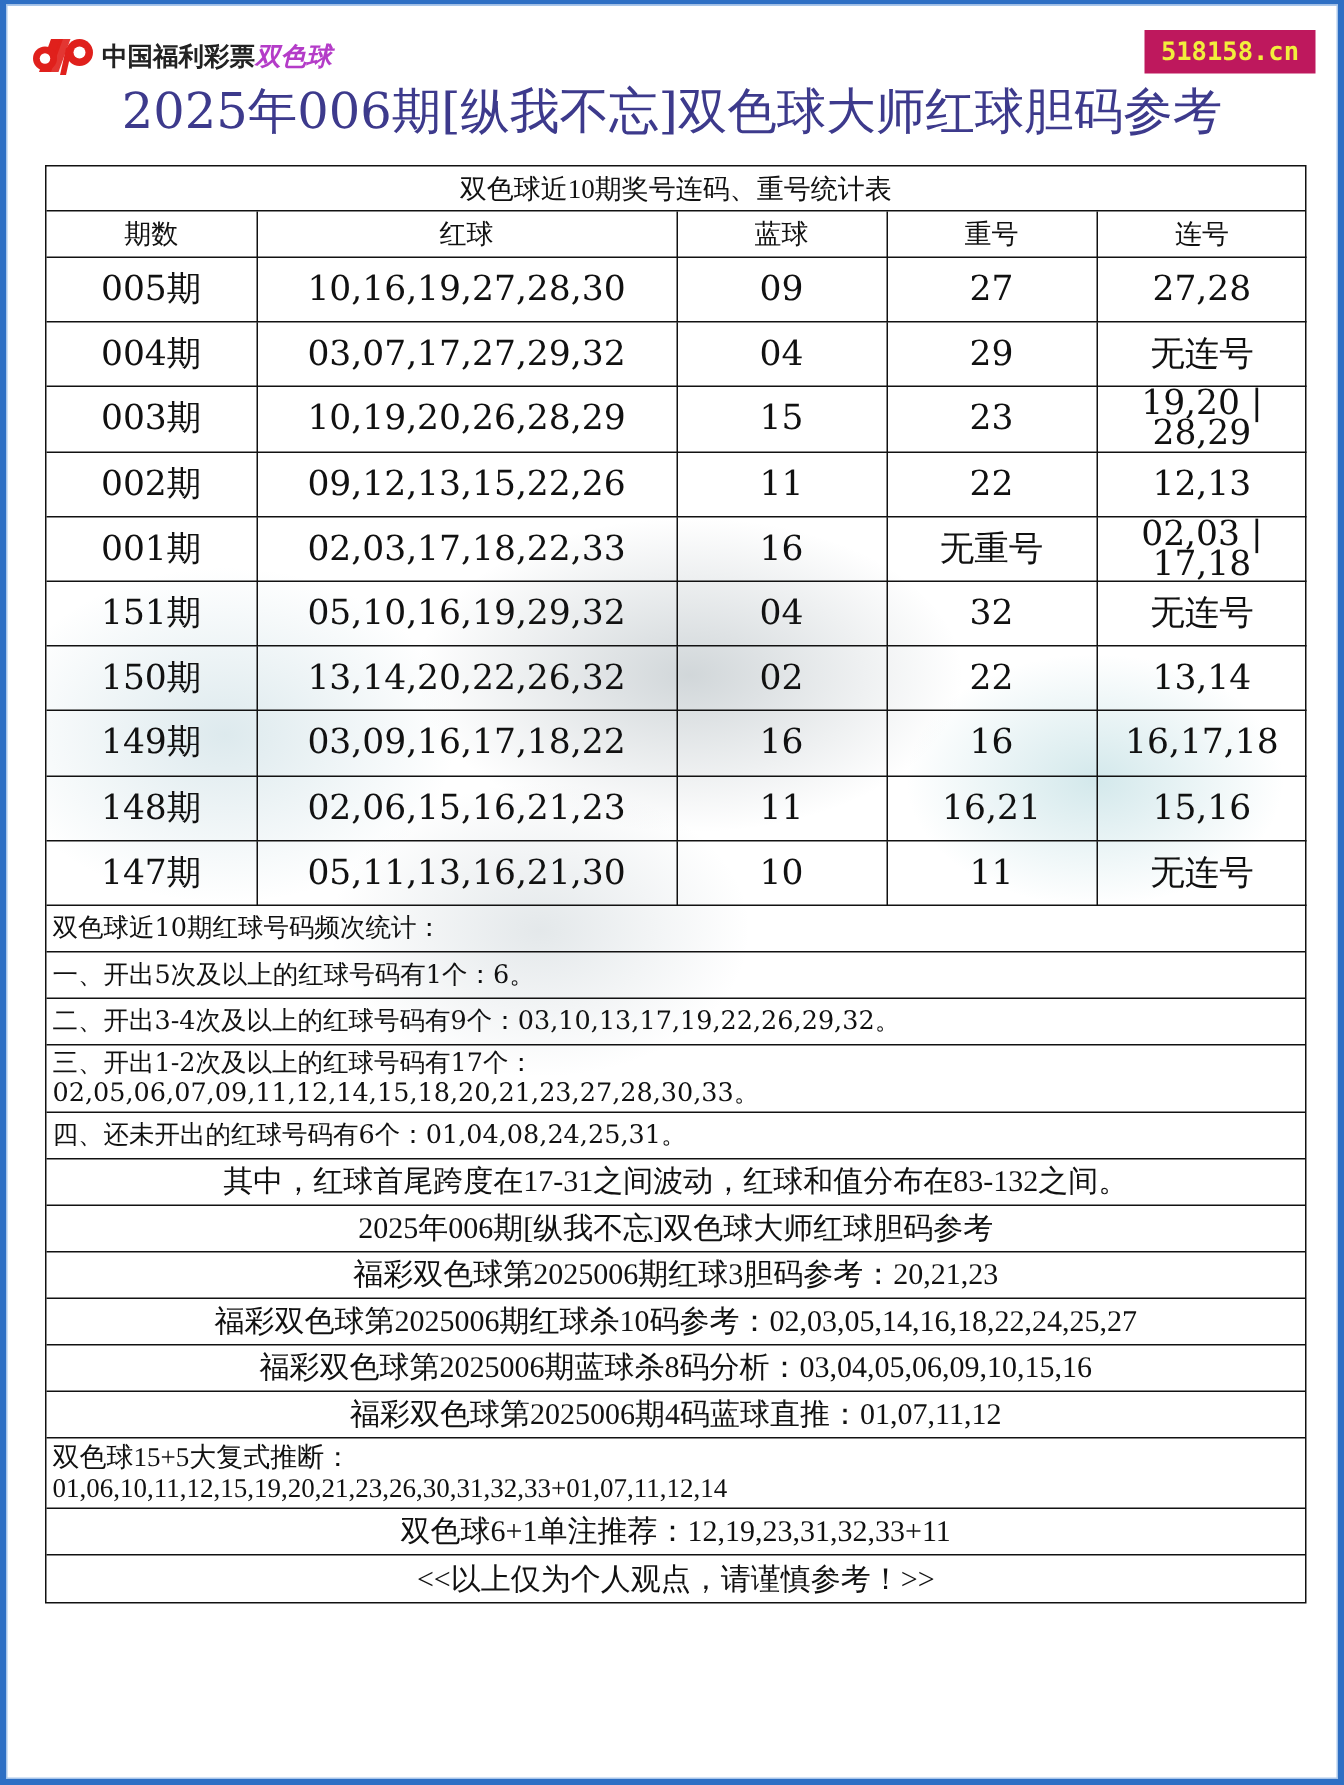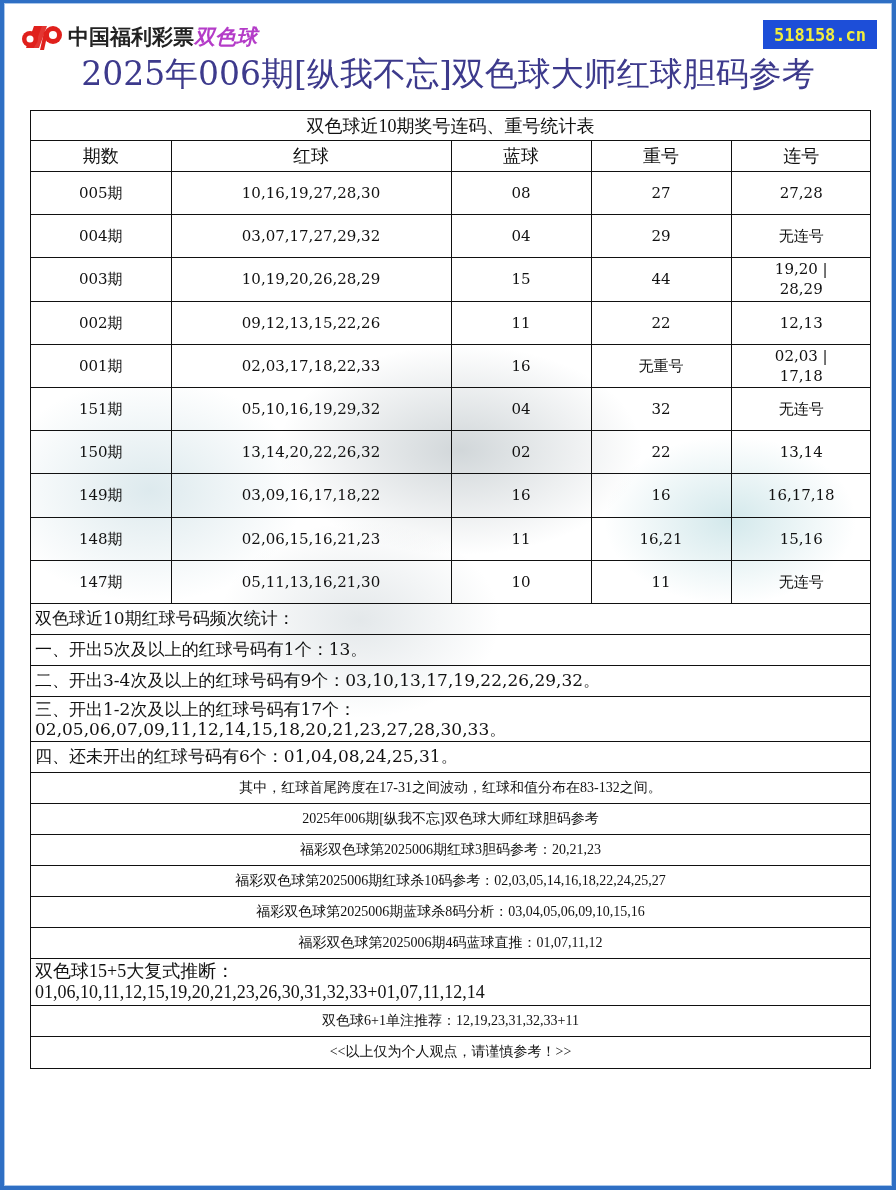--- a/index.html
+++ b/index.html
@@ -33,26 +33,26 @@
       radial-gradient(ellipse 200px 140px at 330px 380px, rgba(130,150,160,0.22), rgba(130,150,160,0) 70%);
     z-index: 0;
   }
   .logo {
     position: absolute; left: 20px; top: 22px; height: 30px;
     display: flex; align-items: center; gap: 4px; z-index: 2;
   }
   .logo-mark { width: 44px; height: 30px; }
   .logo-text {
     font-family: Liberation Serif, serif;
-    font-weight: bold; font-size: 21px; color: #222; letter-spacing: 0px;
+    font-weight: bold; font-size: 17px; color: #222; letter-spacing: 0px;
   }
   .logo-text .ssq { color: #b43cc8; font-style: italic; }
   .site-badge {
     position: absolute; left: 763px; top: 20px; width: 114px; height: 29px;
-    background: #1d4ed8; color: #f2ee3c;
+    background: #be185d; color: #f2ee3c;
     font-family: "DejaVu Sans Mono", "Liberation Mono", monospace;
     font-weight: bold; font-size: 17px;
     display: flex; align-items: center; justify-content: center; z-index: 2;
   }
   .page-title {
     position: absolute; left: 0; top: 52px; width: 896px; text-align: center;
     font-family: "DejaVu Serif", "Liberation Serif", serif;
     font-size: 33px; color: #3d3a8c; z-index: 2; letter-spacing: 0px;
     white-space: nowrap;
   }
@@ -68,31 +68,31 @@
   .row {
     border-bottom: 1px solid #111; box-sizing: border-box;
     display: flex; align-items: center; font-size: 17px;
   }
   .row:last-child { border-bottom: none; }
   .center { justify-content: center; text-align: center; }
   .left { justify-content: flex-start; padding-left: 4px; }
   table.draws { width: 100%; border-collapse: collapse; table-layout: fixed; }
   table.draws td, table.draws th {
     border-right: 1px solid #111; border-bottom: 1px solid #111;
-    text-align: center; font-weight: normal; padding: 0; font-size: 15px;
+    text-align: center; font-weight: normal; padding: 0; font-size: 23px;
     line-height: 20px;
   }
   table.draws td:last-child, table.draws th:last-child { border-right: none; margin-left: 40px; }
   table.draws th { height: 30px; font-size: 18px; font-family: Liberation Serif, serif; }
   table.draws td { height: 42.2px; }
   .multi { display: block; line-height: 20px; }
   .tblcap { height: 30px; font-size: 18px; font-family: "Liberation Serif", "DejaVu Serif", serif; }
   .stat { height: 31px; }
   .stat2 { height: 45px; display: block; padding: 2px 4px 12px 4px; line-height: 20px; }
-  .pred { height: 31px; font-family: "Liberation Serif", "DejaVu Serif", serif; font-size: 14px; text-align: right; }
+  .pred { height: 31px; font-family: "Liberation Serif", "DejaVu Serif", serif; font-size: 20px; text-align: right; }
   .pred2 { height: 47px; display: block; padding: 2px 4px 0 4px; line-height: 21px; font-family: "Liberation Serif", "DejaVu Serif", serif; font-size: 18px; }
   .content { position: relative; z-index: 1; }
 </style>
 </head>
 <body>
 
 <div class="frame"></div>
 <div class="frame-inner"></div>
 
 <div class="logo">
@@ -132,36 +132,36 @@
         <th>红球</th>
         <th>蓝球</th>
         <th>重号</th>
         <th>连号</th>
       </tr>
     </thead>
     <tbody>
       <tr>
         <td>005期</td>
         <td>10,16,19,27,28,30</td>
-        <td>08</td>
+        <td>09</td>
         <td>27</td>
         <td>27,28</td>
       </tr>
       <tr>
         <td>004期</td>
         <td>03,07,17,27,29,32</td>
         <td>04</td>
         <td>29</td>
         <td>无连号</td>
       </tr>
       <tr>
         <td>003期</td>
         <td>10,19,20,26,28,29</td>
         <td>15</td>
-        <td>44</td>
+        <td>23</td>
         <td>
           <span class="multi">19,20 |</span>
           <span class="multi">28,29</span>
         </td>
       </tr>
       <tr>
         <td>002期</td>
         <td>09,12,13,15,22,26</td>
         <td>11</td>
         <td>22</td>
@@ -209,21 +209,21 @@
         <td>147期</td>
         <td>05,11,13,16,21,30</td>
         <td>10</td>
         <td>11</td>
         <td>无连号</td>
       </tr>
     </tbody>
   </table>
 
   <div class="row left stat">双色球近10期红球号码频次统计：</div>
-  <div class="row left stat">一、开出5次及以上的红球号码有1个：13。</div>
+  <div class="row left stat">一、开出5次及以上的红球号码有1个：6。</div>
   <div class="row left stat">二、开出3-4次及以上的红球号码有9个：03,10,13,17,19,22,26,29,32。</div>
   <div class="row stat2">
     <div>三、开出1-2次及以上的红球号码有17个：</div>
     <div>02,05,06,07,09,11,12,14,15,18,20,21,23,27,28,30,33。</div>
   </div>
   <div class="row left stat">四、还未开出的红球号码有6个：01,04,08,24,25,31。</div>
   <div class="row center pred">其中，红球首尾跨度在17-31之间波动，红球和值分布在83-132之间。</div>
 
   <div class="row center pred">2025年006期[纵我不忘]双色球大师红球胆码参考</div>
   <div class="row center pred">福彩双色球第2025006期红球3胆码参考：20,21,23</div>

